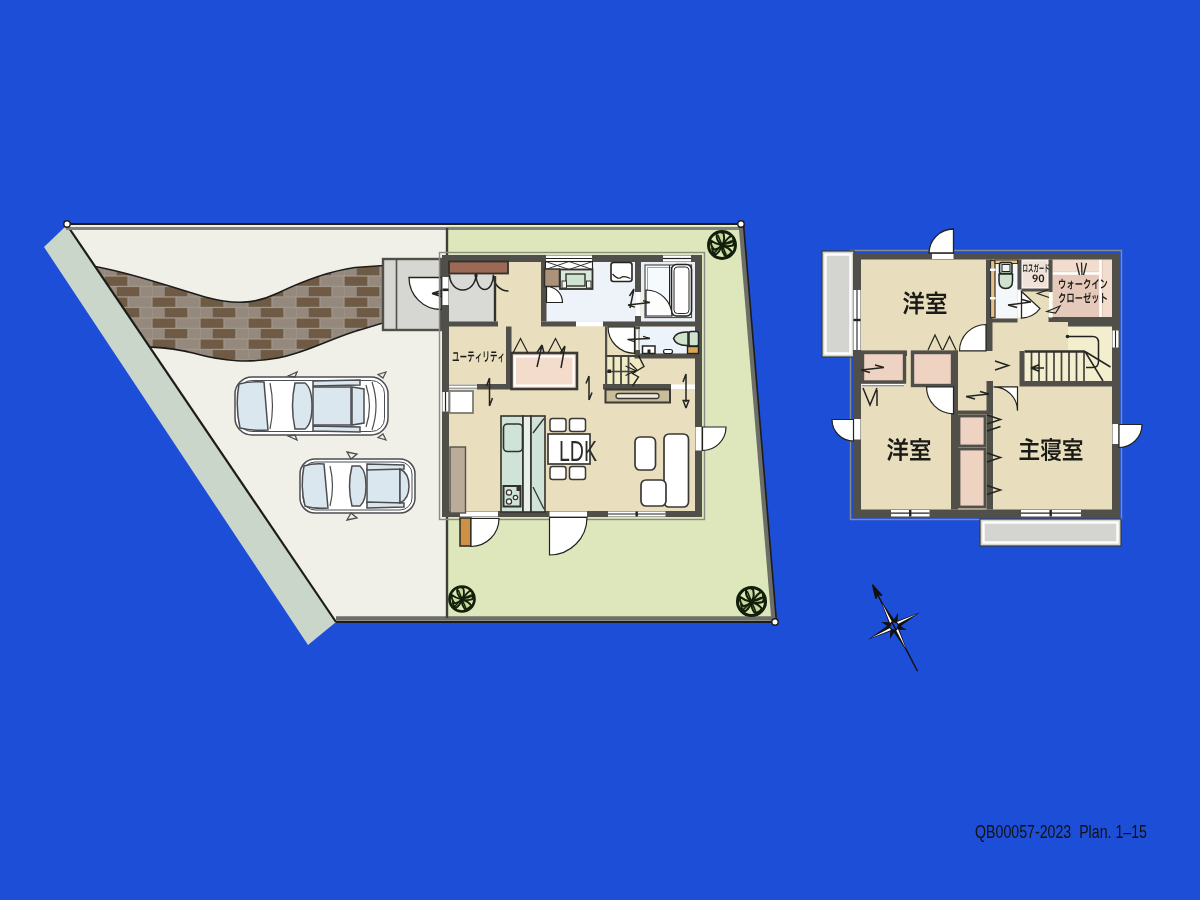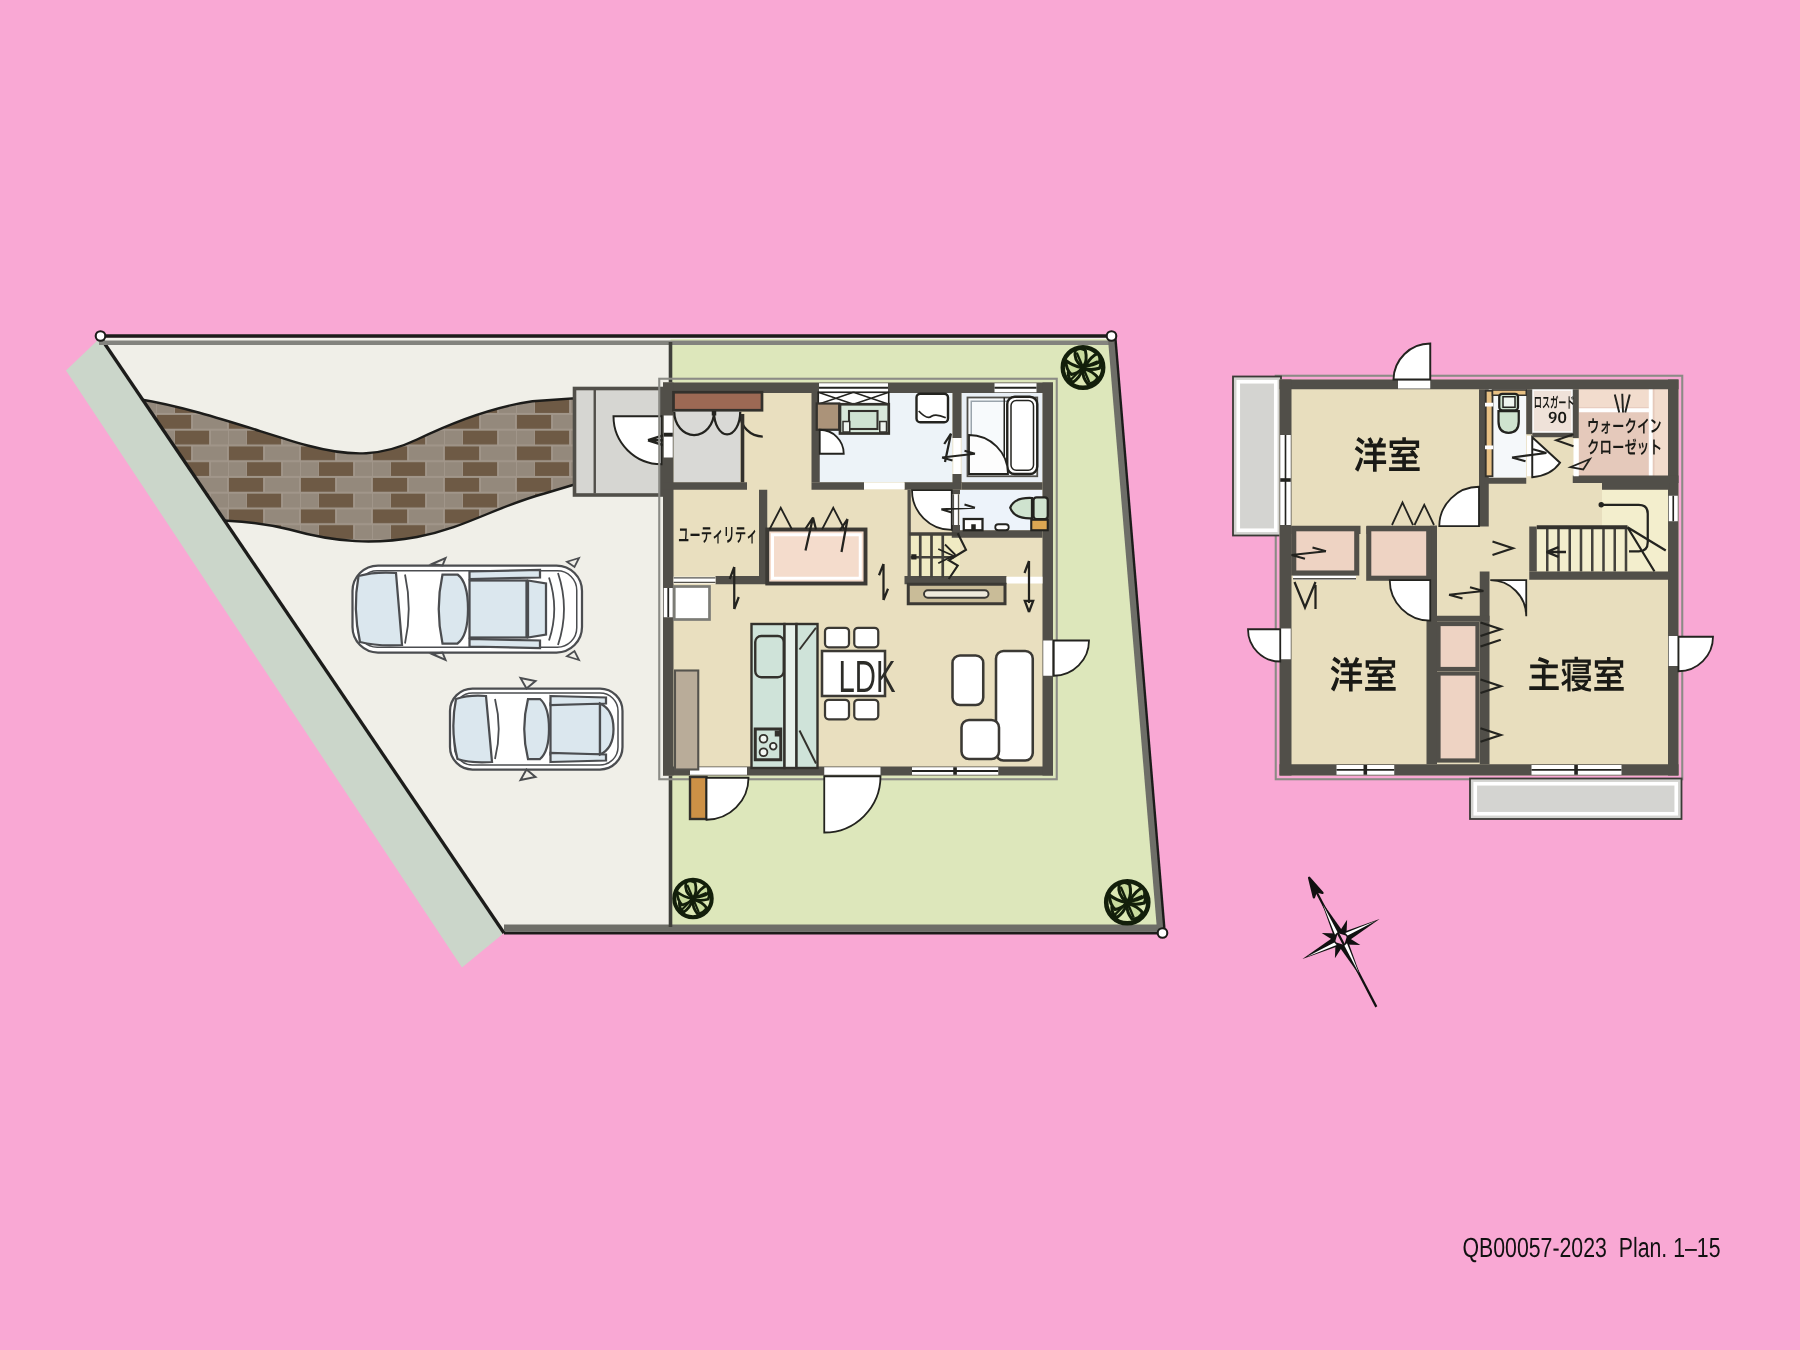--- a/index.html
+++ b/index.html
@@ -1,16 +1,16 @@
 <!DOCTYPE html>
 <html><head>
 <meta charset="utf-8">
 <style>
 html,body{margin:0;padding:0;background:#ffffff;}
-#page{position:relative;width:1200px;height:900px;background:#f9a8d4;overflow:hidden;font-family:"Liberation Sans",sans-serif;}
+#page{position:relative;width:1200px;height:900px;background:#1d4ed8;overflow:hidden;font-family:"Liberation Sans",sans-serif;}
 </style>
 </head>
 <body>
 <div id="page">
 <svg width="1200" height="900" viewBox="0 0 1200 900" xmlns="http://www.w3.org/2000/svg">
 <defs>
 <pattern id="brick" x="0" y="0" width="48" height="21" patternUnits="userSpaceOnUse" patternTransform="translate(8 3)">
   <rect x="0" y="0" width="48" height="21" fill="#a1968a"></rect>
   <rect x="0.6" y="0.6" width="22.8" height="9.2" fill="#6e5a45"></rect>
   <rect x="24.6" y="0.6" width="22.8" height="9.2" fill="#94897c"></rect>

